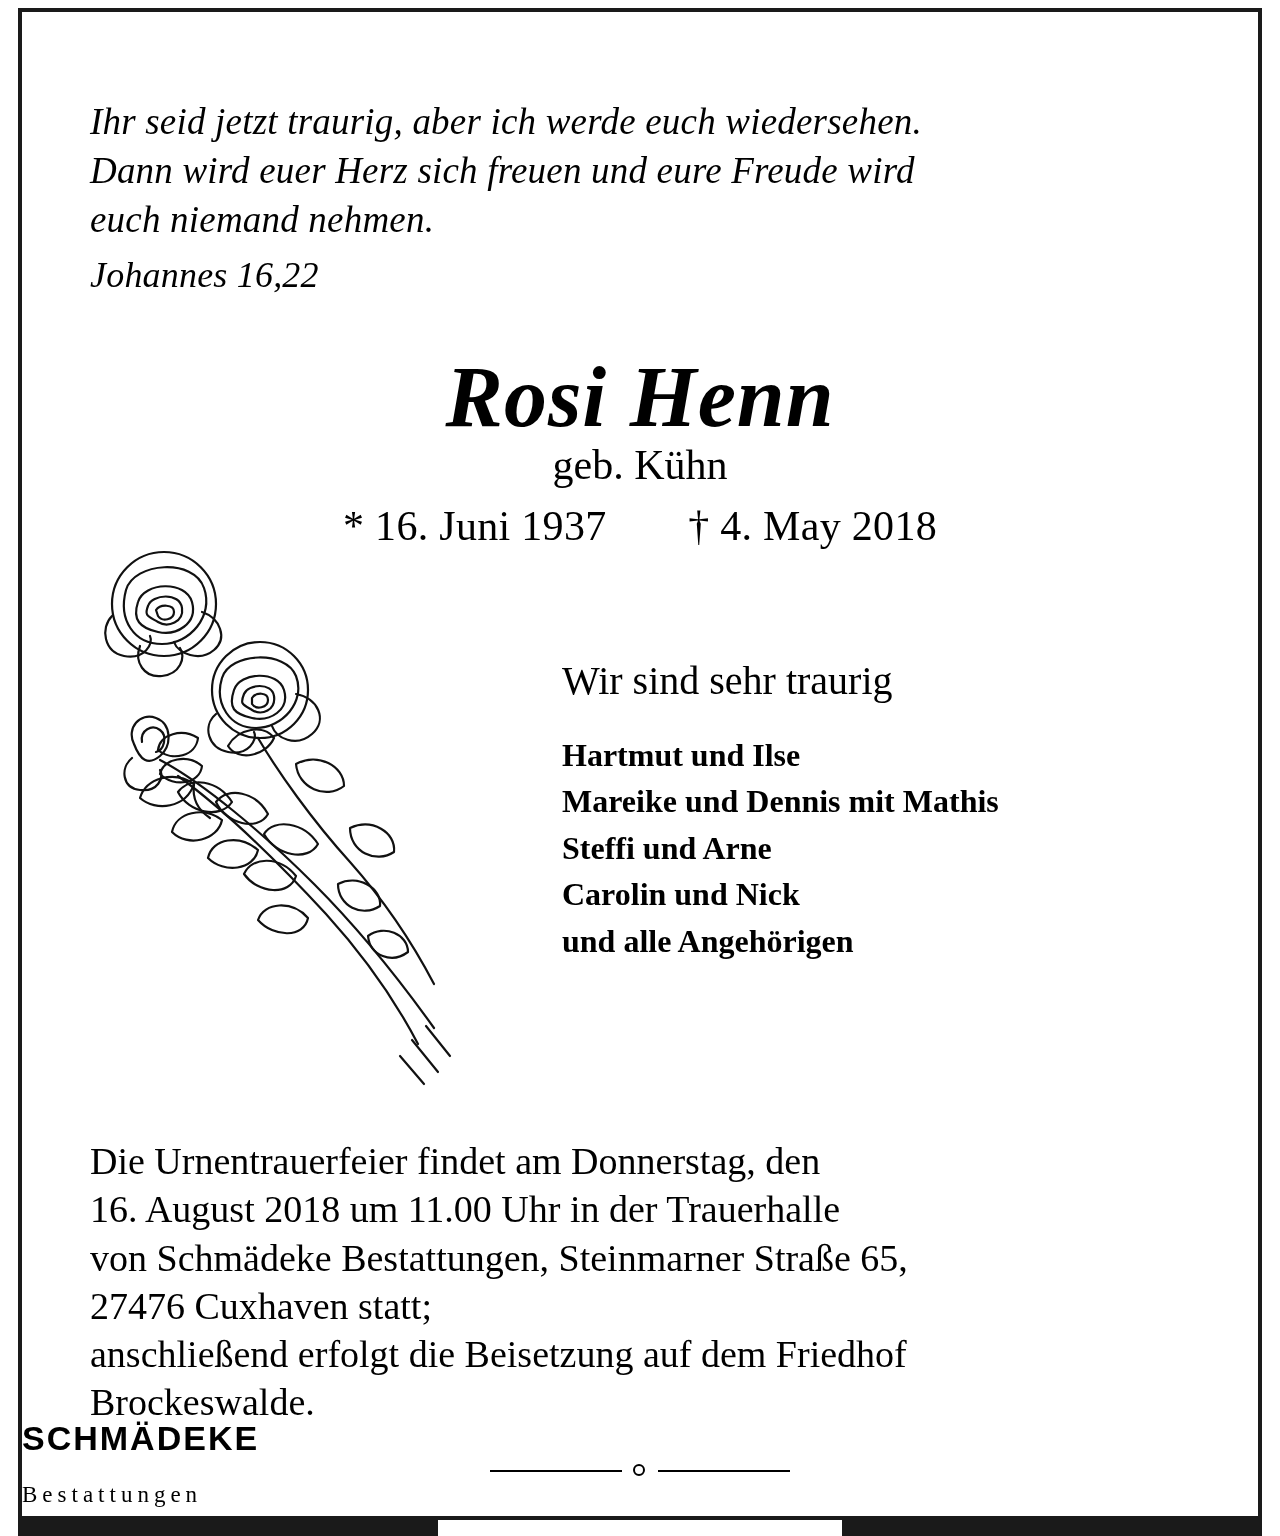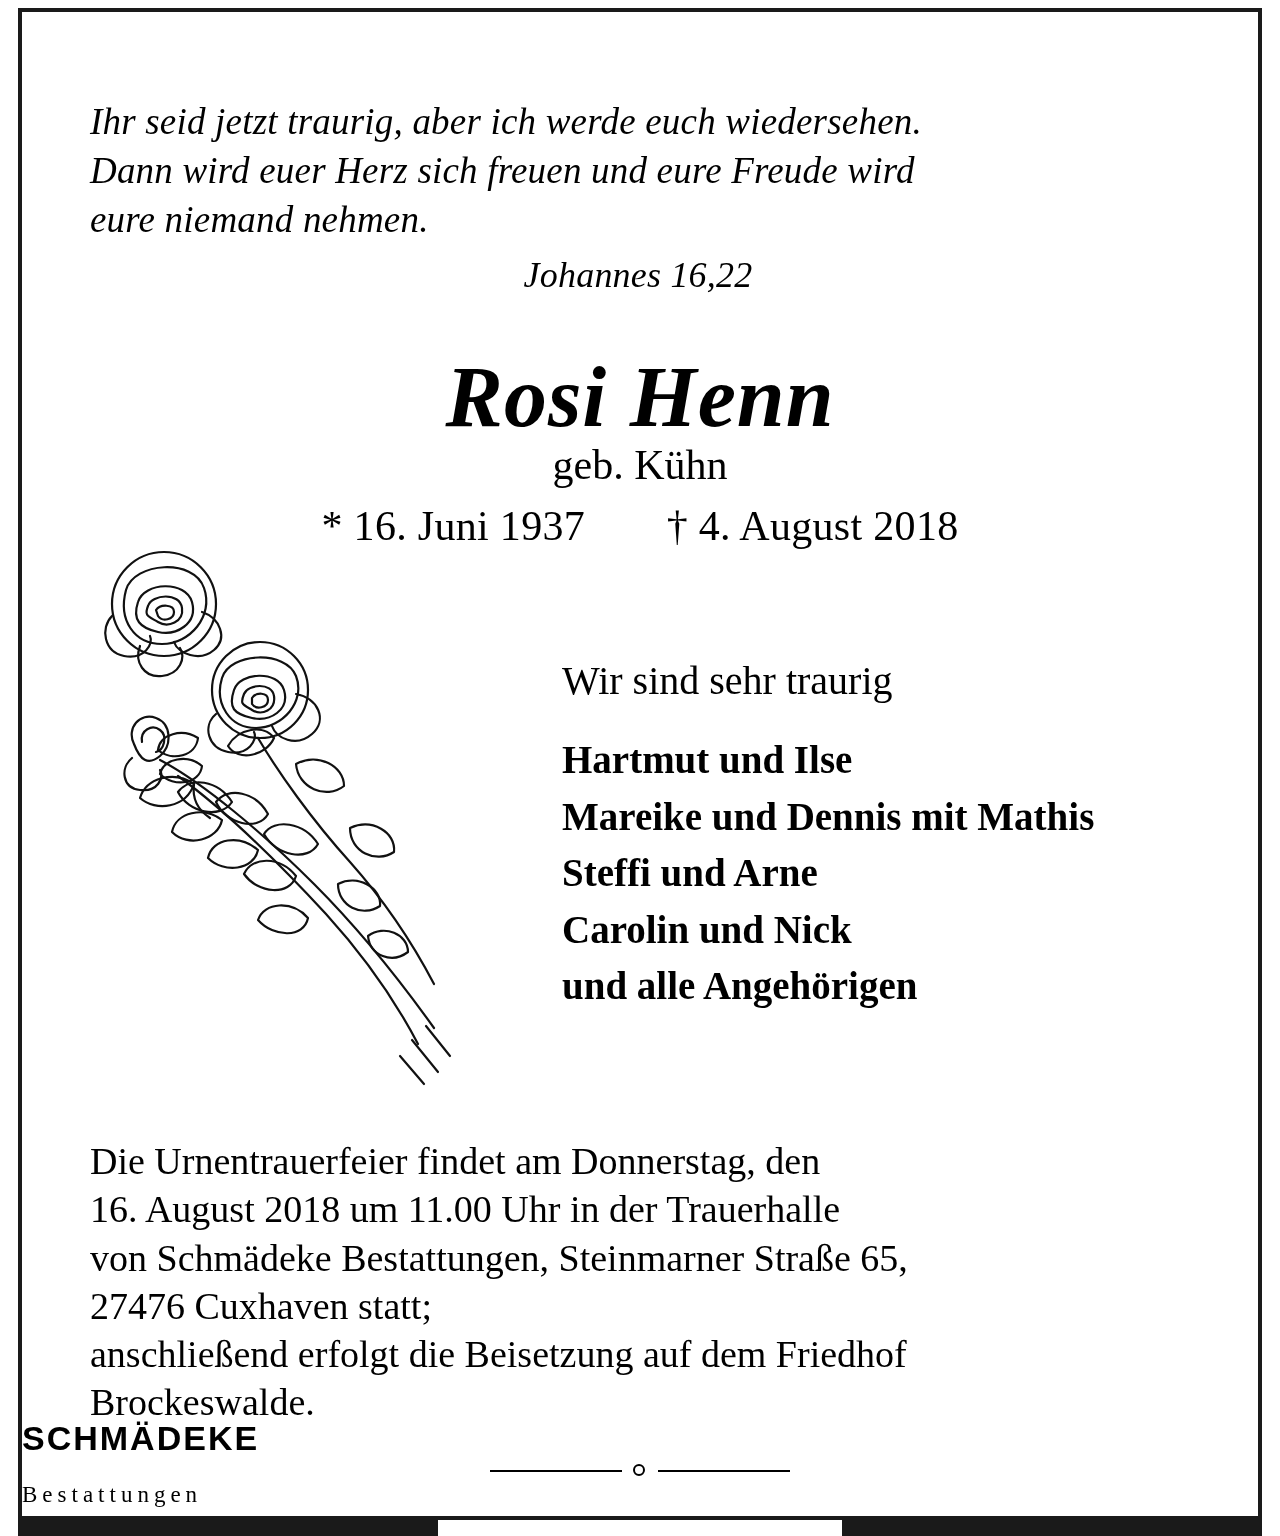--- a/index.html
+++ b/index.html
@@ -44,21 +44,21 @@
     width: 1100px;
     font-style: italic;
     font-size: 37px;
     line-height: 1.32;
     letter-spacing: 0.2px;
   }
   .quote-line {
     white-space: nowrap;
   }
   .quote-source {
-    text-align: center;
+    text-align: left;
     font-style: italic;
     font-size: 36px;
     margin-top: 8px;
     padding-right: 4px;
   }
 
   
   .name-block {
     position: absolute;
     left: 0;
@@ -107,21 +107,21 @@
     left: 540px;
     top: 645px;
     width: 660px;
   }
   .mourners-intro {
     font-size: 40px;
     line-height: 1.2;
     margin-bottom: 27px;
   }
   .mourner-line {
-    font-size: 39px;
+    font-size: 32px;
     font-weight: bold;
     line-height: 1.45;
     white-space: nowrap;
     font-family: Liberation Serif, serif;
   }
 
   
   .details {
     position: absolute;
     left: 68px;
@@ -197,31 +197,31 @@
 </style>
 </head>
 <body>
 
 <div class="notice-frame">
   <div class="notice-inner">
 
     <div class="quote">
       <div class="quote-line">Ihr seid jetzt traurig, aber ich werde euch wiedersehen.</div>
       <div class="quote-line">Dann wird euer Herz sich freuen und eure Freude wird</div>
-      <div class="quote-line">eure niemand nehmen.</div>
+      <div class="quote-line">euch niemand nehmen.</div>
       <div class="quote-source">Johannes 16,22</div>
     </div>
 
     <div class="name-block">
       <div class="deceased-name">Rosi Henn</div>
       <div class="maiden-name">geb. Kühn</div>
       <div class="dates">
         <span>* 16. Juni 1937</span>
         <span class="sep"></span>
-        <span>† 4. August 2018</span>
+        <span>† 4. May 2018</span>
       </div>
     </div>
 
     <div class="rose-art">
       <svg viewBox="0 0 380 560" xmlns="http://www.w3.org/2000/svg">
         <g fill="none" stroke="#111" stroke-width="2.2" stroke-linecap="round" stroke-linejoin="round">
 
           <circle cx="82" cy="72" r="52"></circle>
           <path d="M44 58 C52 30 112 26 122 56 C132 84 108 112 80 112 C52 112 36 88 44 58 Z"></path>
           <path d="M56 70 C62 50 104 48 110 70 C116 92 94 104 76 100 C58 96 50 88 56 70 Z"></path>

